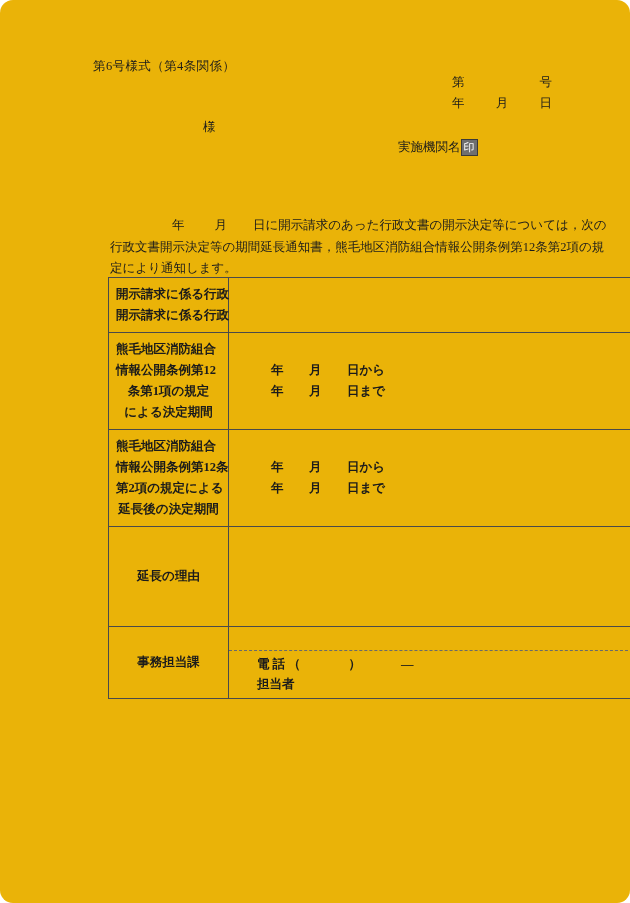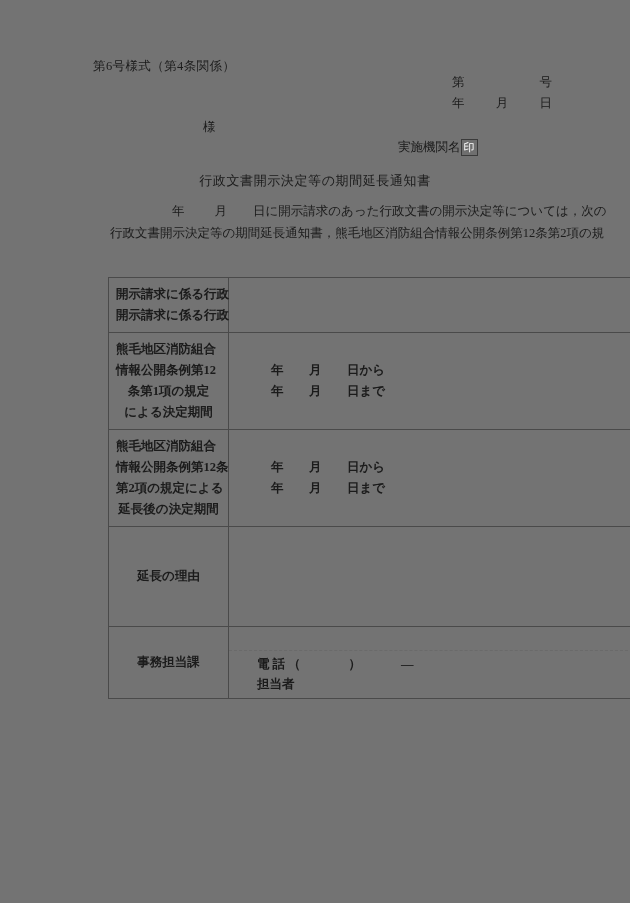--- a/index.html
+++ b/index.html
@@ -13,21 +13,22 @@
     height: 903px;
     position: relative;
     font-family: "Liberation Serif", "DejaVu Serif", serif;
     color: #1b1b1b;
     overflow: hidden;
   }
 
   .page {
     position: absolute;
     inset: 0;
-    background: #737373;
+    background: #eab308;
+    border-radius: 13px;
   }
 
   
   .form-no {
     position: absolute;
     left: 93px;
     top: 58px;
     font-size: 12.5px;
     letter-spacing: 0.4px;
     white-space: nowrap;
@@ -93,21 +94,21 @@
     text-align: center;
     font-size: 13px;
     letter-spacing: 0.6px;
     white-space: nowrap;
   }
 
   
   .body-text {
     position: absolute;
     left: 110px;
-    top: 201px;
+    top: 215px;
     width: 442px;
     font-size: 12.5px;
     line-height: 21.5px;
   }
   .body-text .ln {
     white-space: nowrap;
     display: block;
   }
   .pad-lg { display: inline-block; width: 62px; }
   .pad-md { display: inline-block; width: 30px; }
@@ -197,27 +198,27 @@
     <span>日</span>
   </div>
 
   <div class="addressee">様</div>
 
   <div class="issuer">
     <span>実施機関名</span>
     <span class="seal">印</span>
   </div>
 
-  <div class="doc-title">行政文書開示決定等の期間延長通知書</div>
 
   <div class="body-text">
     <span class="ln">
       <span class="pad-lg"></span><span>年</span><span class="pad-md"></span><span>月</span><span class="pad-sm"></span><span>日に開示請求のあった行政文書の開示決定等については，次の</span>
     </span>
     <span class="ln">行政文書開示決定等の期間延長通知書，熊毛地区消防組合情報公開条例第12条第2項の規</span>
+    <span class="ln">定により通知します。</span>
   </div>
 
   <table class="form-table">
     <tbody>
 
       <tr>
         <td class="col-label r1">
           <div class="lbl">
             <span class="line">開示請求に係る行政</span>
             <span class="line">開示請求に係る行政</span>

